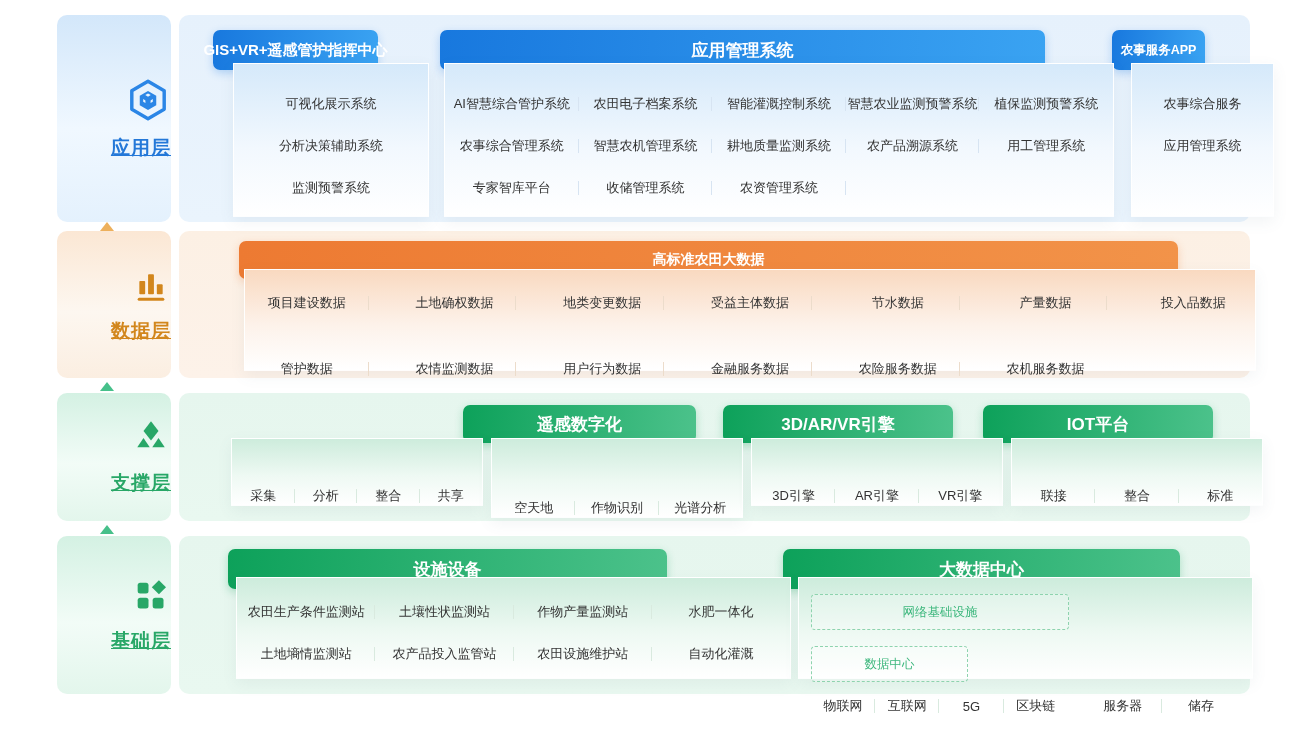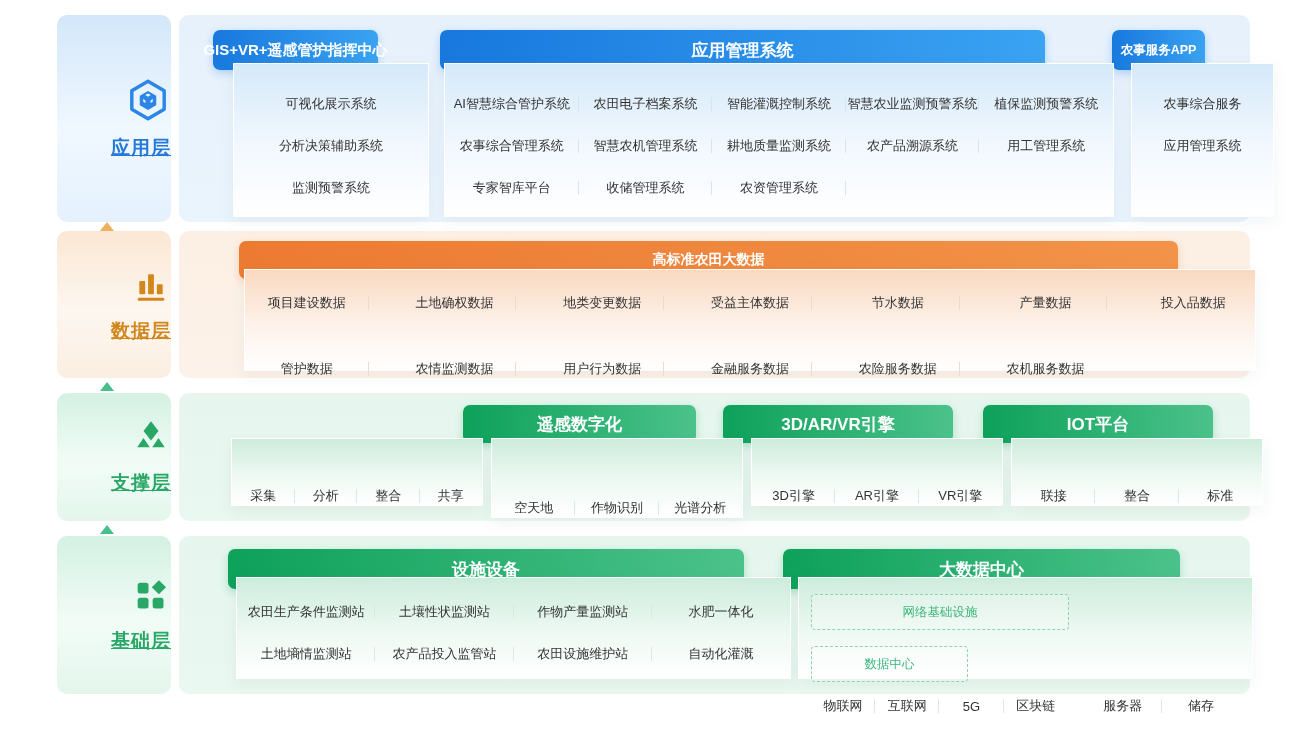--- a/index.html
+++ b/index.html
@@ -223,21 +223,21 @@
       <rect x="8" y="8" width="13" height="13" rx="3" fill="#28a767"></rect>
       <polygon points="33.5,5 42,13.5 33.5,22 25,13.5" fill="#28a767"></polygon>
       <rect x="8" y="26" width="13" height="13" rx="3" fill="#28a767"></rect>
       <rect x="26" y="26" width="13" height="13" rx="3" fill="#28a767"></rect>
     </svg>
     <div class="side-label">基础层</div>
   </aside>
 
   <section class="panel t-green" style="top:536px;height:158px">
 
-    <div class="tab tab-green" style="left:49px;top:13px;width:516px;height:40px">设施设备</div>
+    <div class="tab tab-green" style="left:49px;top:13px;width:439px;height:40px">设施设备</div>
     <div class="cardbody body-green grid4" style="left:21px;top:41px;width:555px;height:102px">
       <div class="cell">农田生产条件监测站</div>
       <div class="cell">土壤性状监测站</div>
       <div class="cell">作物产量监测站</div>
       <div class="cell nodiv">水肥一体化</div>
       <div class="cell">土地墒情监测站</div>
       <div class="cell">农产品投入监管站</div>
       <div class="cell">农田设施维护站</div>
       <div class="cell nodiv">自动化灌溉</div>
     </div>

